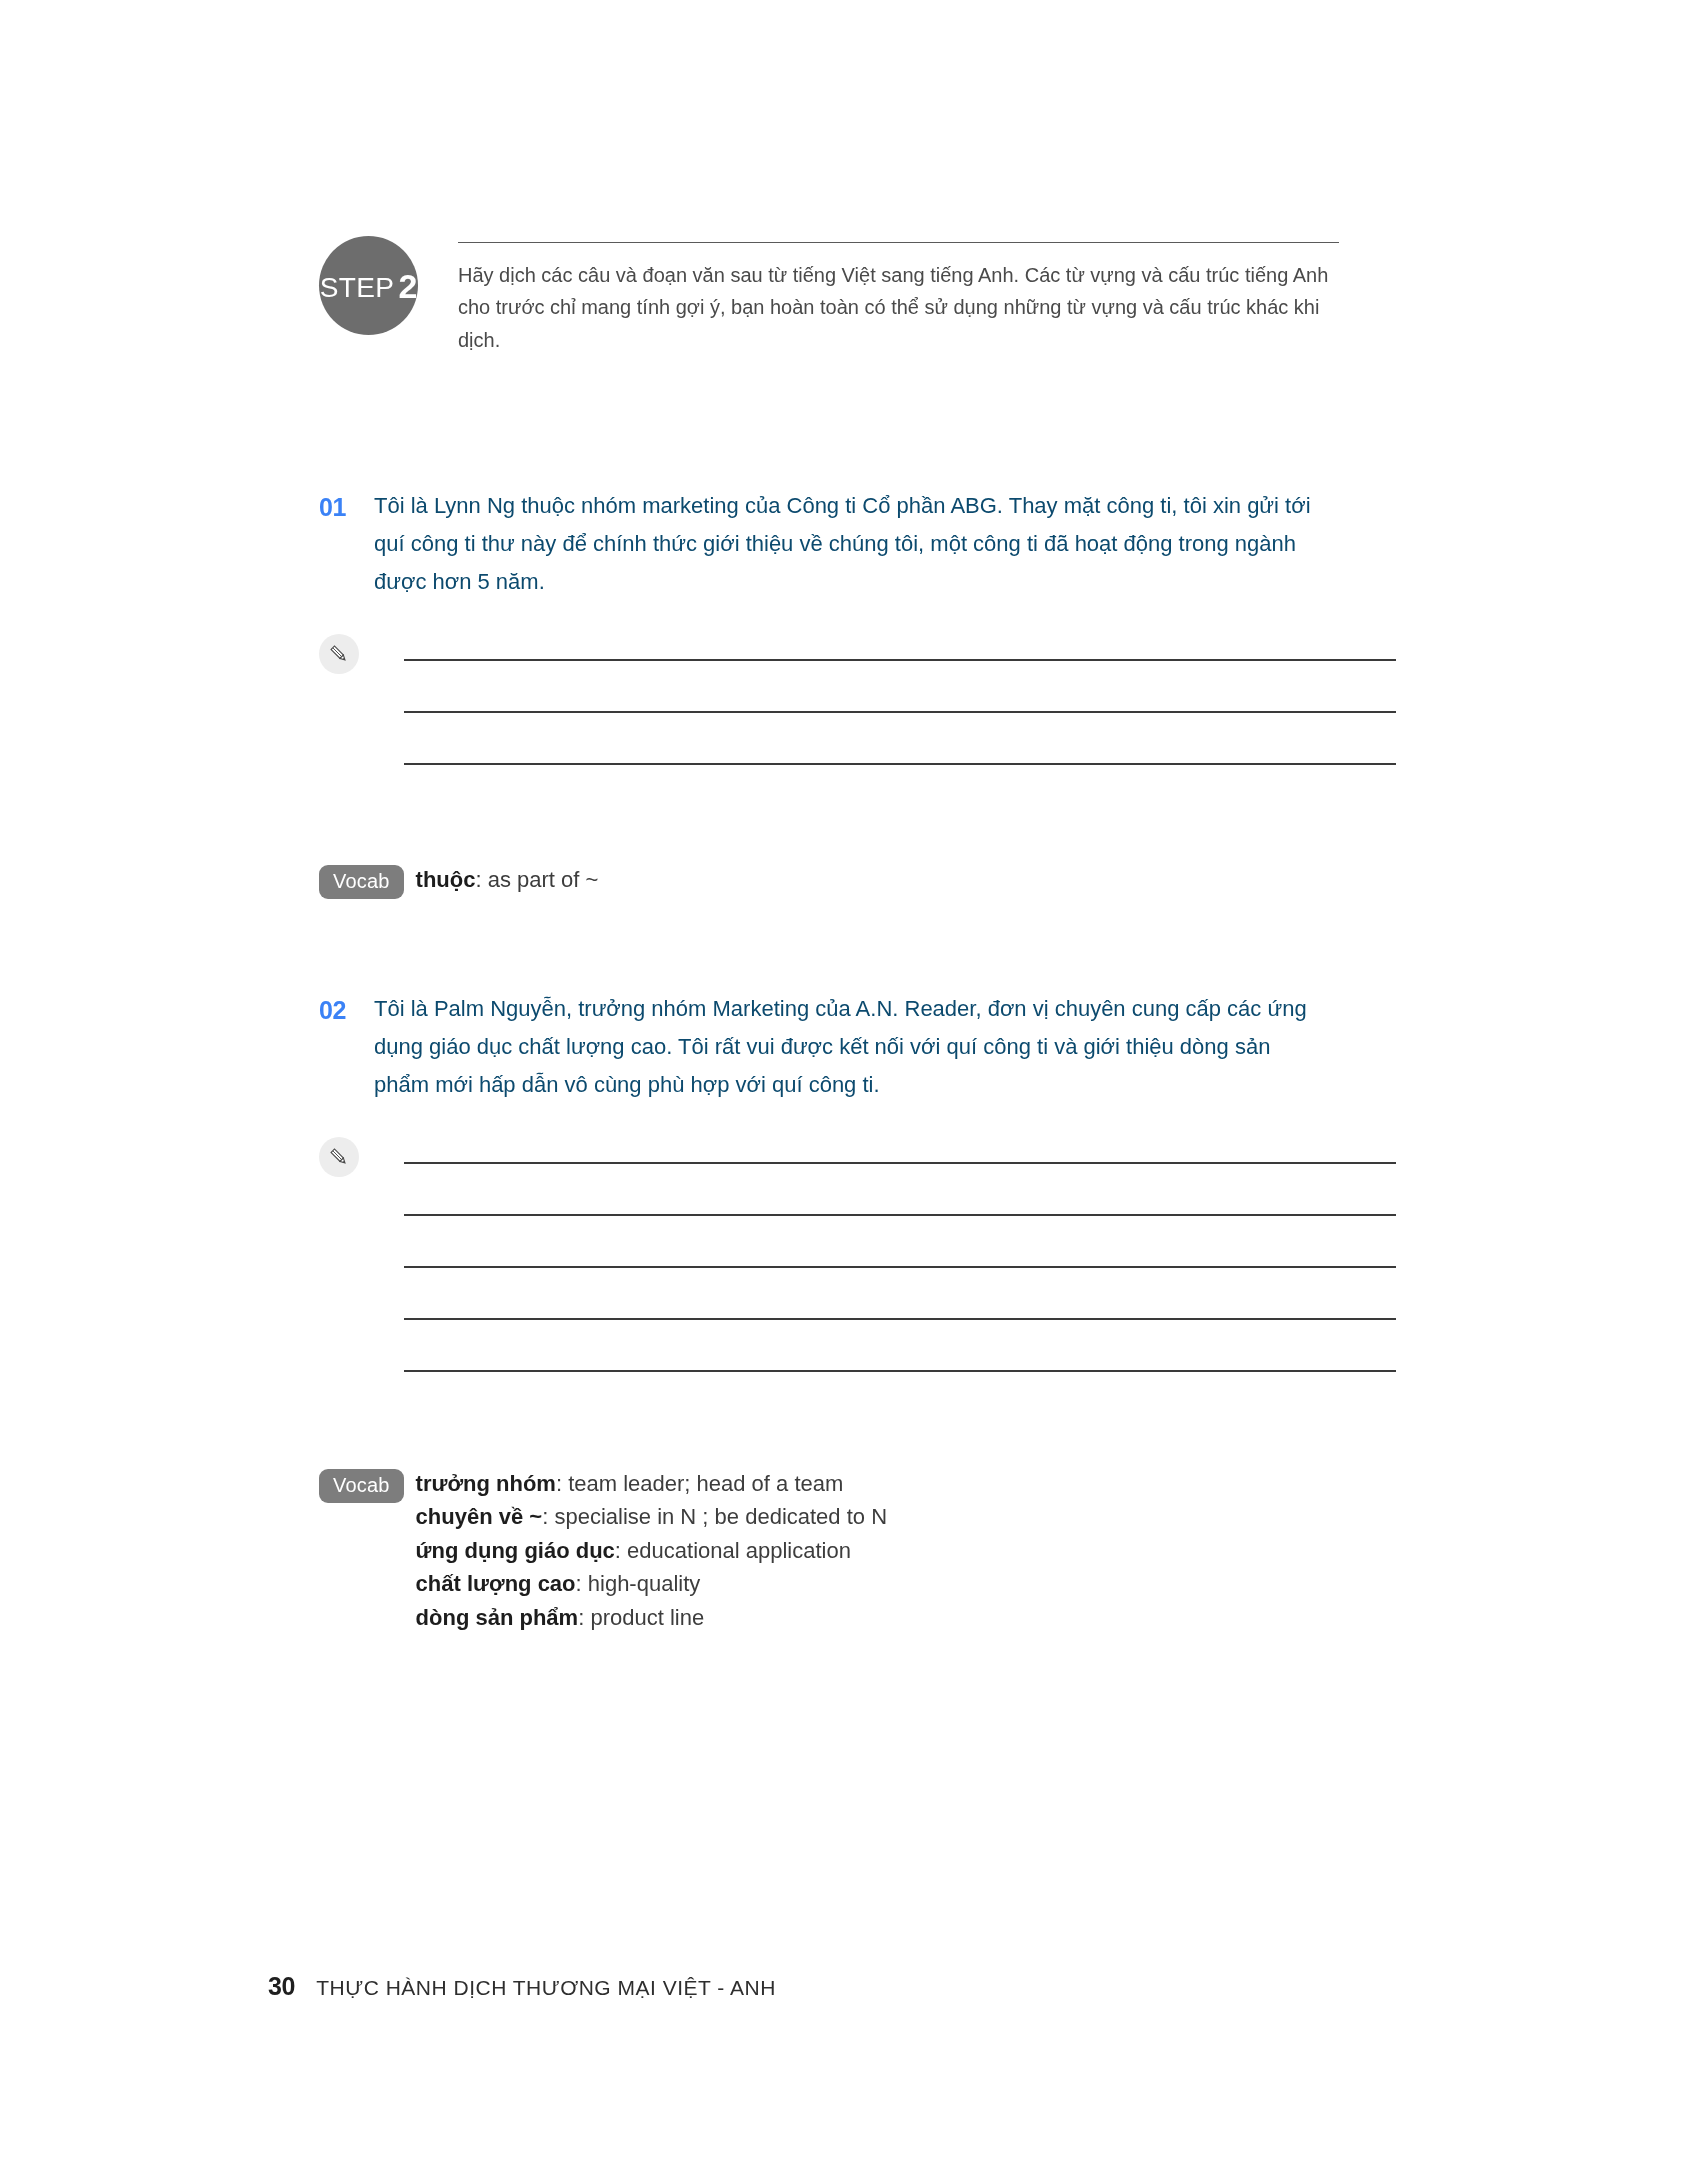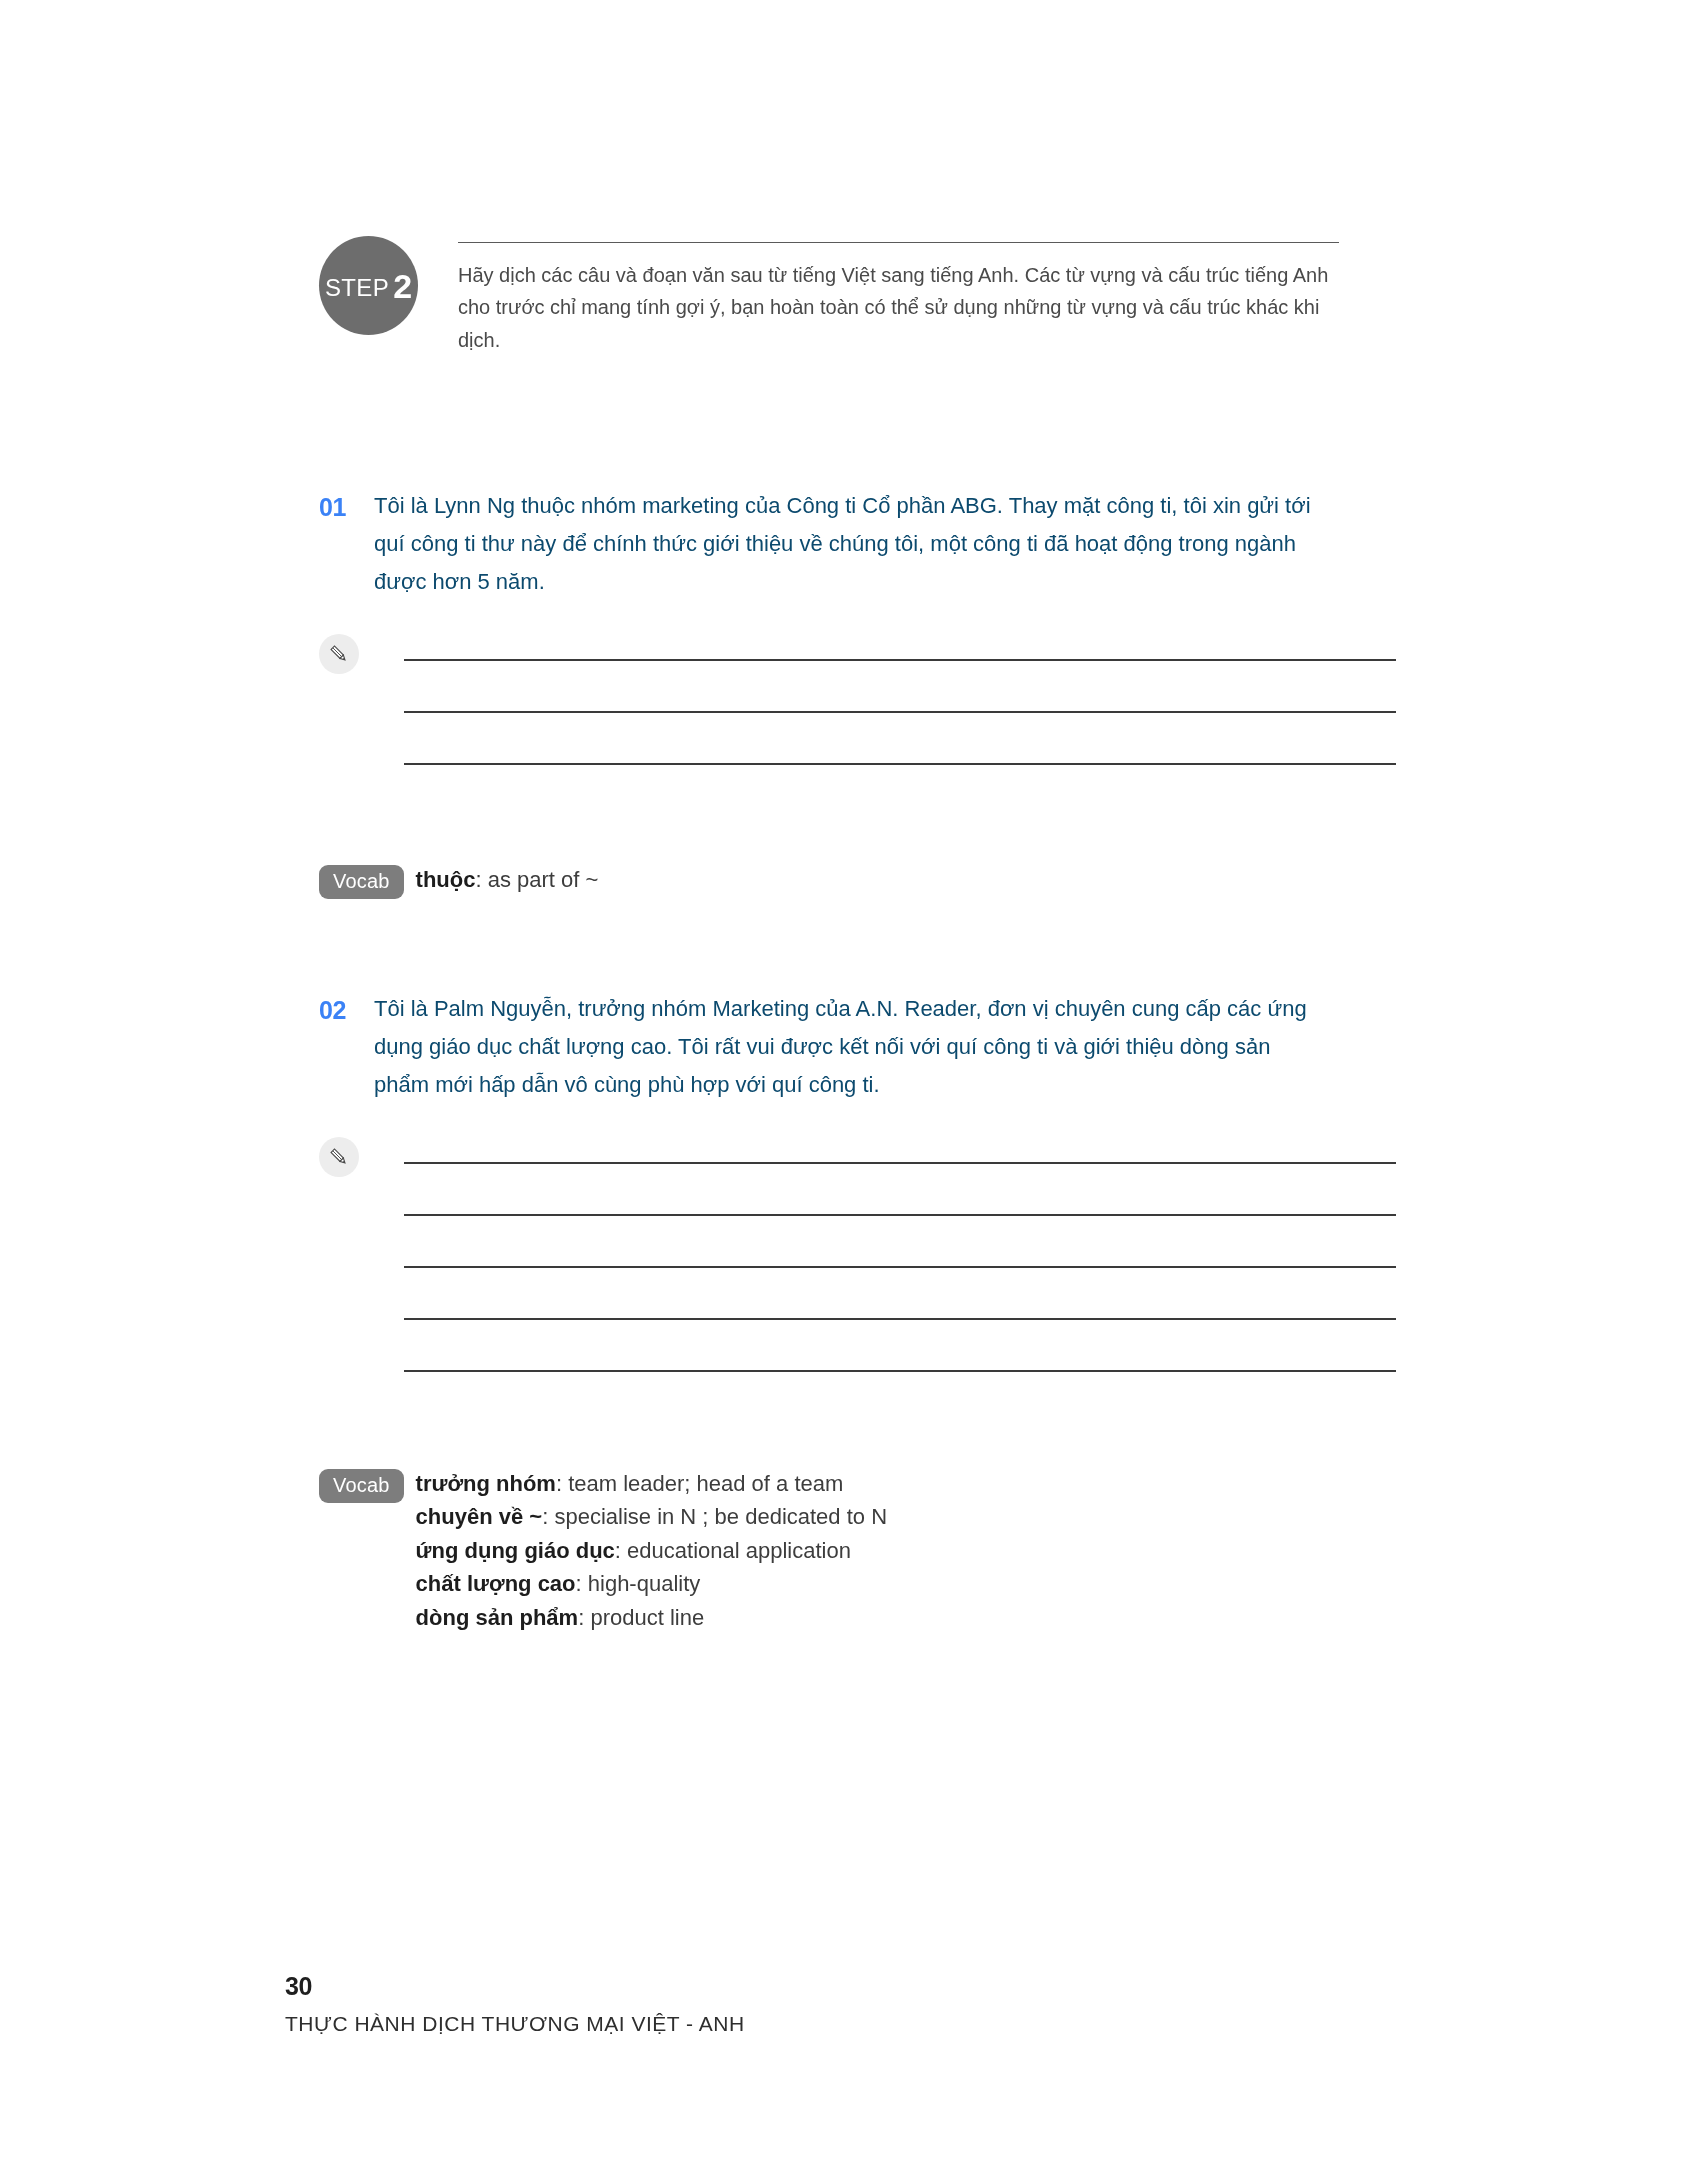--- a/index.html
+++ b/index.html
@@ -38,21 +38,21 @@
     width: 99px;
     height: 99px;
     border-radius: 50%;
     background: #6d6d6d;
     display: flex;
     align-items: center;
     justify-content: center;
     gap: 4px;
   }
   .step-badge .step-word {
-    font-size: 24px;
+    font-size: 28px;
     font-weight: 400;
     color: #ffffff;
     letter-spacing: 0.4px;
     line-height: 1;
     position: relative;
     top: 2px;
   }
   .step-badge .step-num {
     font-size: 34px;
     font-weight: 700;
@@ -174,26 +174,25 @@
   .vocab-item { white-space: nowrap; }
   .vocab-term {
     font-weight: 700;
     color: #1d1d1d;
   }
   .vocab-def { color: #3d3d3d; }
 
   
   .footer {
     position: absolute;
-    left: 285px;
+    left: 268px;
     top: 1972px;
     display: flex;
     align-items: baseline;
-    gap: 11px;
-    flex-direction: column;
+    gap: 21px;
   }
   .footer-page {
     font-size: 25px;
     font-weight: 700;
     color: #1f1f1f;
     letter-spacing: -0.3px;
   }
   .footer-title {
     font-size: 21px;
     font-weight: 400;

